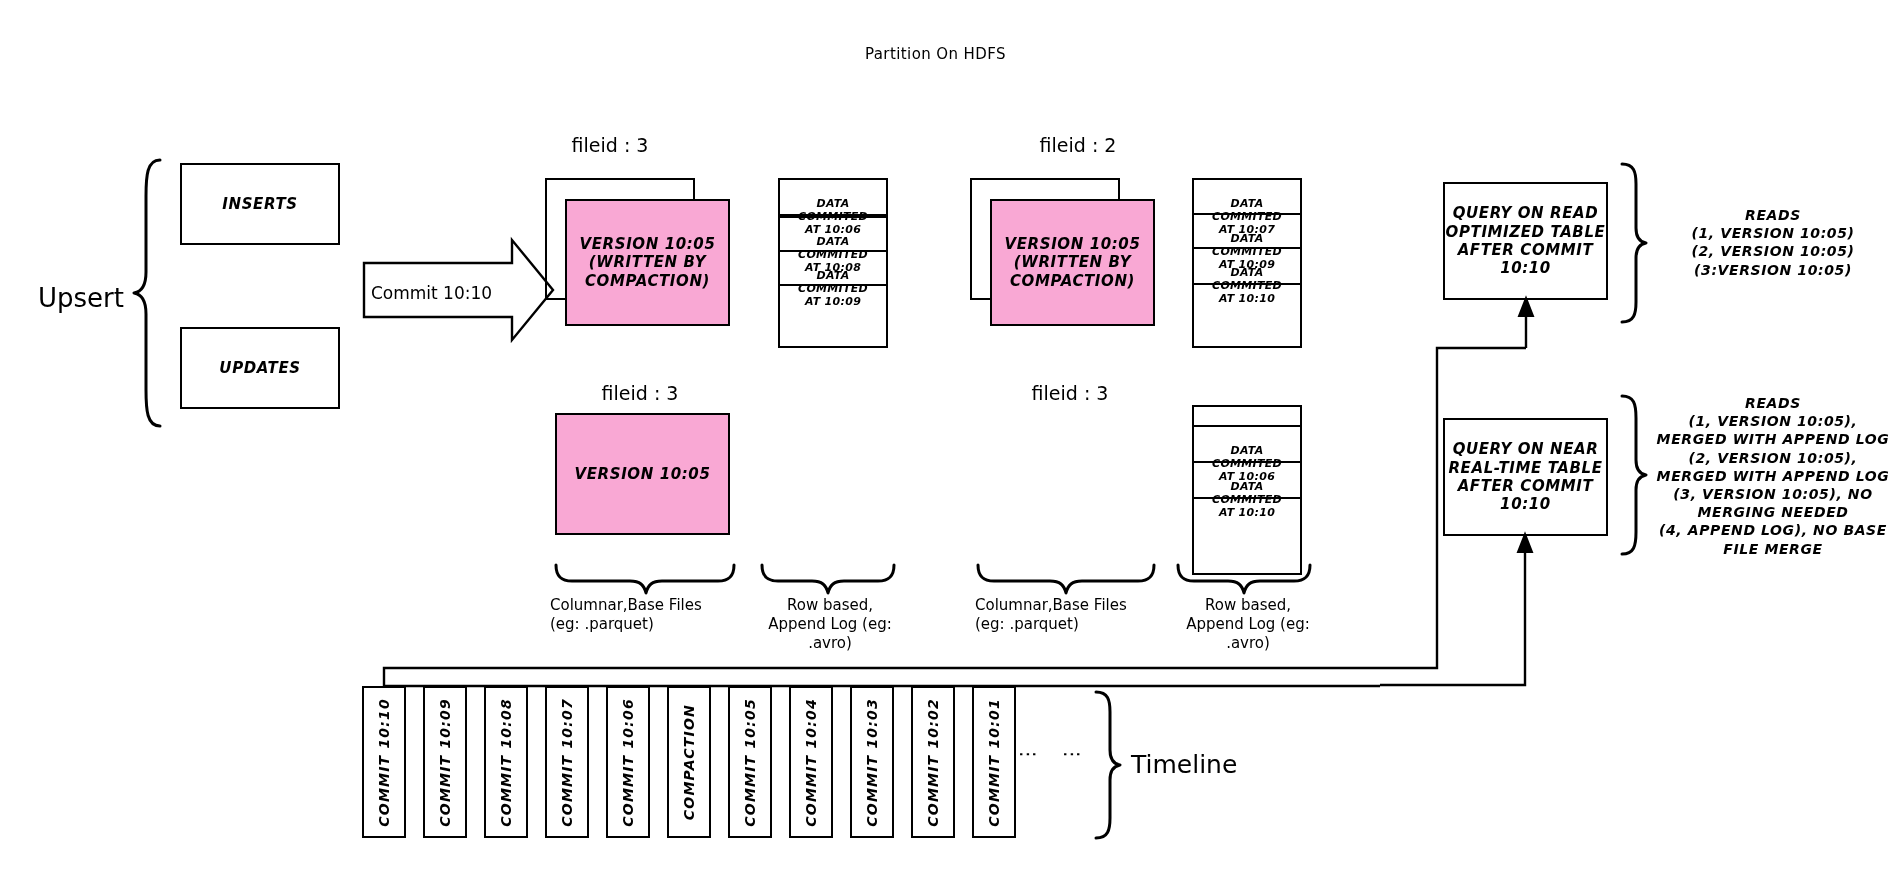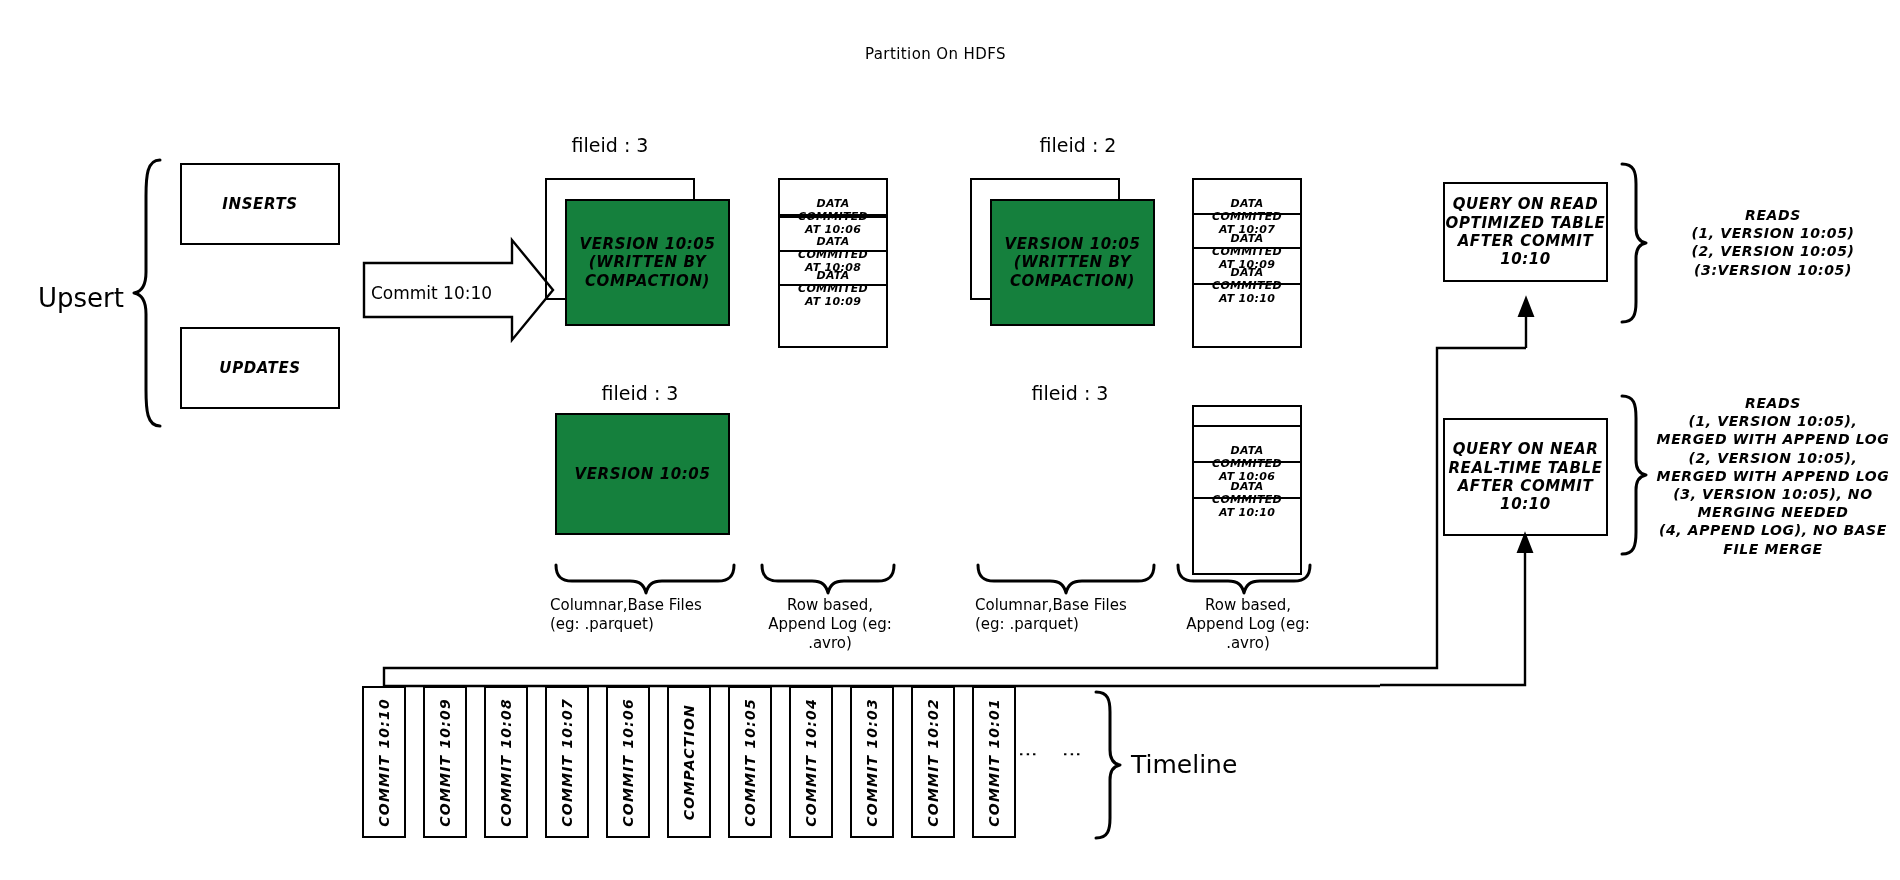--- a/index.html
+++ b/index.html
@@ -69,21 +69,21 @@
 
   
   .card-back {
     box-sizing: border-box;
     border: 2px solid #000;
     background: #fff;
   }
   .card-front {
     box-sizing: border-box;
     border: 2px solid #000;
-    background: #15803d;
+    background: #f9a8d4;
     display: flex;
     align-items: center;
     justify-content: center;
     text-align: center;
     font-size: 15px;
   }
 
   
   .logfile {
     box-sizing: border-box;
@@ -218,21 +218,21 @@
 (eg: .parquet)</div>
   <div class="abs caption plain" style="left:760px; top:596px; width:140px; white-space:pre-line;">Row based,
 Append Log  (eg:
 .avro)</div>
   <div class="abs caption plain" style="left:975px; top:596px; width:200px; white-space:pre-line; text-align:left;">Columnar,Base Files
 (eg: .parquet)</div>
   <div class="abs caption plain" style="left:1178px; top:596px; width:140px; white-space:pre-line;">Row based,
 Append Log  (eg:
 .avro)</div>
 
-  <div class="abs box query-box hand" style="left:1443px; top:182px; width:165px; height:100px; white-space:pre-line;">QUERY ON READ
+  <div class="abs box query-box hand" style="left:1443px; top:182px; width:165px; height:118px; white-space:pre-line;">QUERY ON READ
 OPTIMIZED TABLE
 AFTER COMMIT
 10:10</div>
 
   <div class="abs reads hand" style="left:1648px; top:206px; width:250px;">READS
 (1, VERSION 10:05)
 (2, VERSION 10:05)
 (3:VERSION 10:05)</div>
 
   <div class="abs box query-box hand" style="left:1443px; top:418px; width:165px; height:118px; white-space:pre-line;">QUERY ON NEAR

